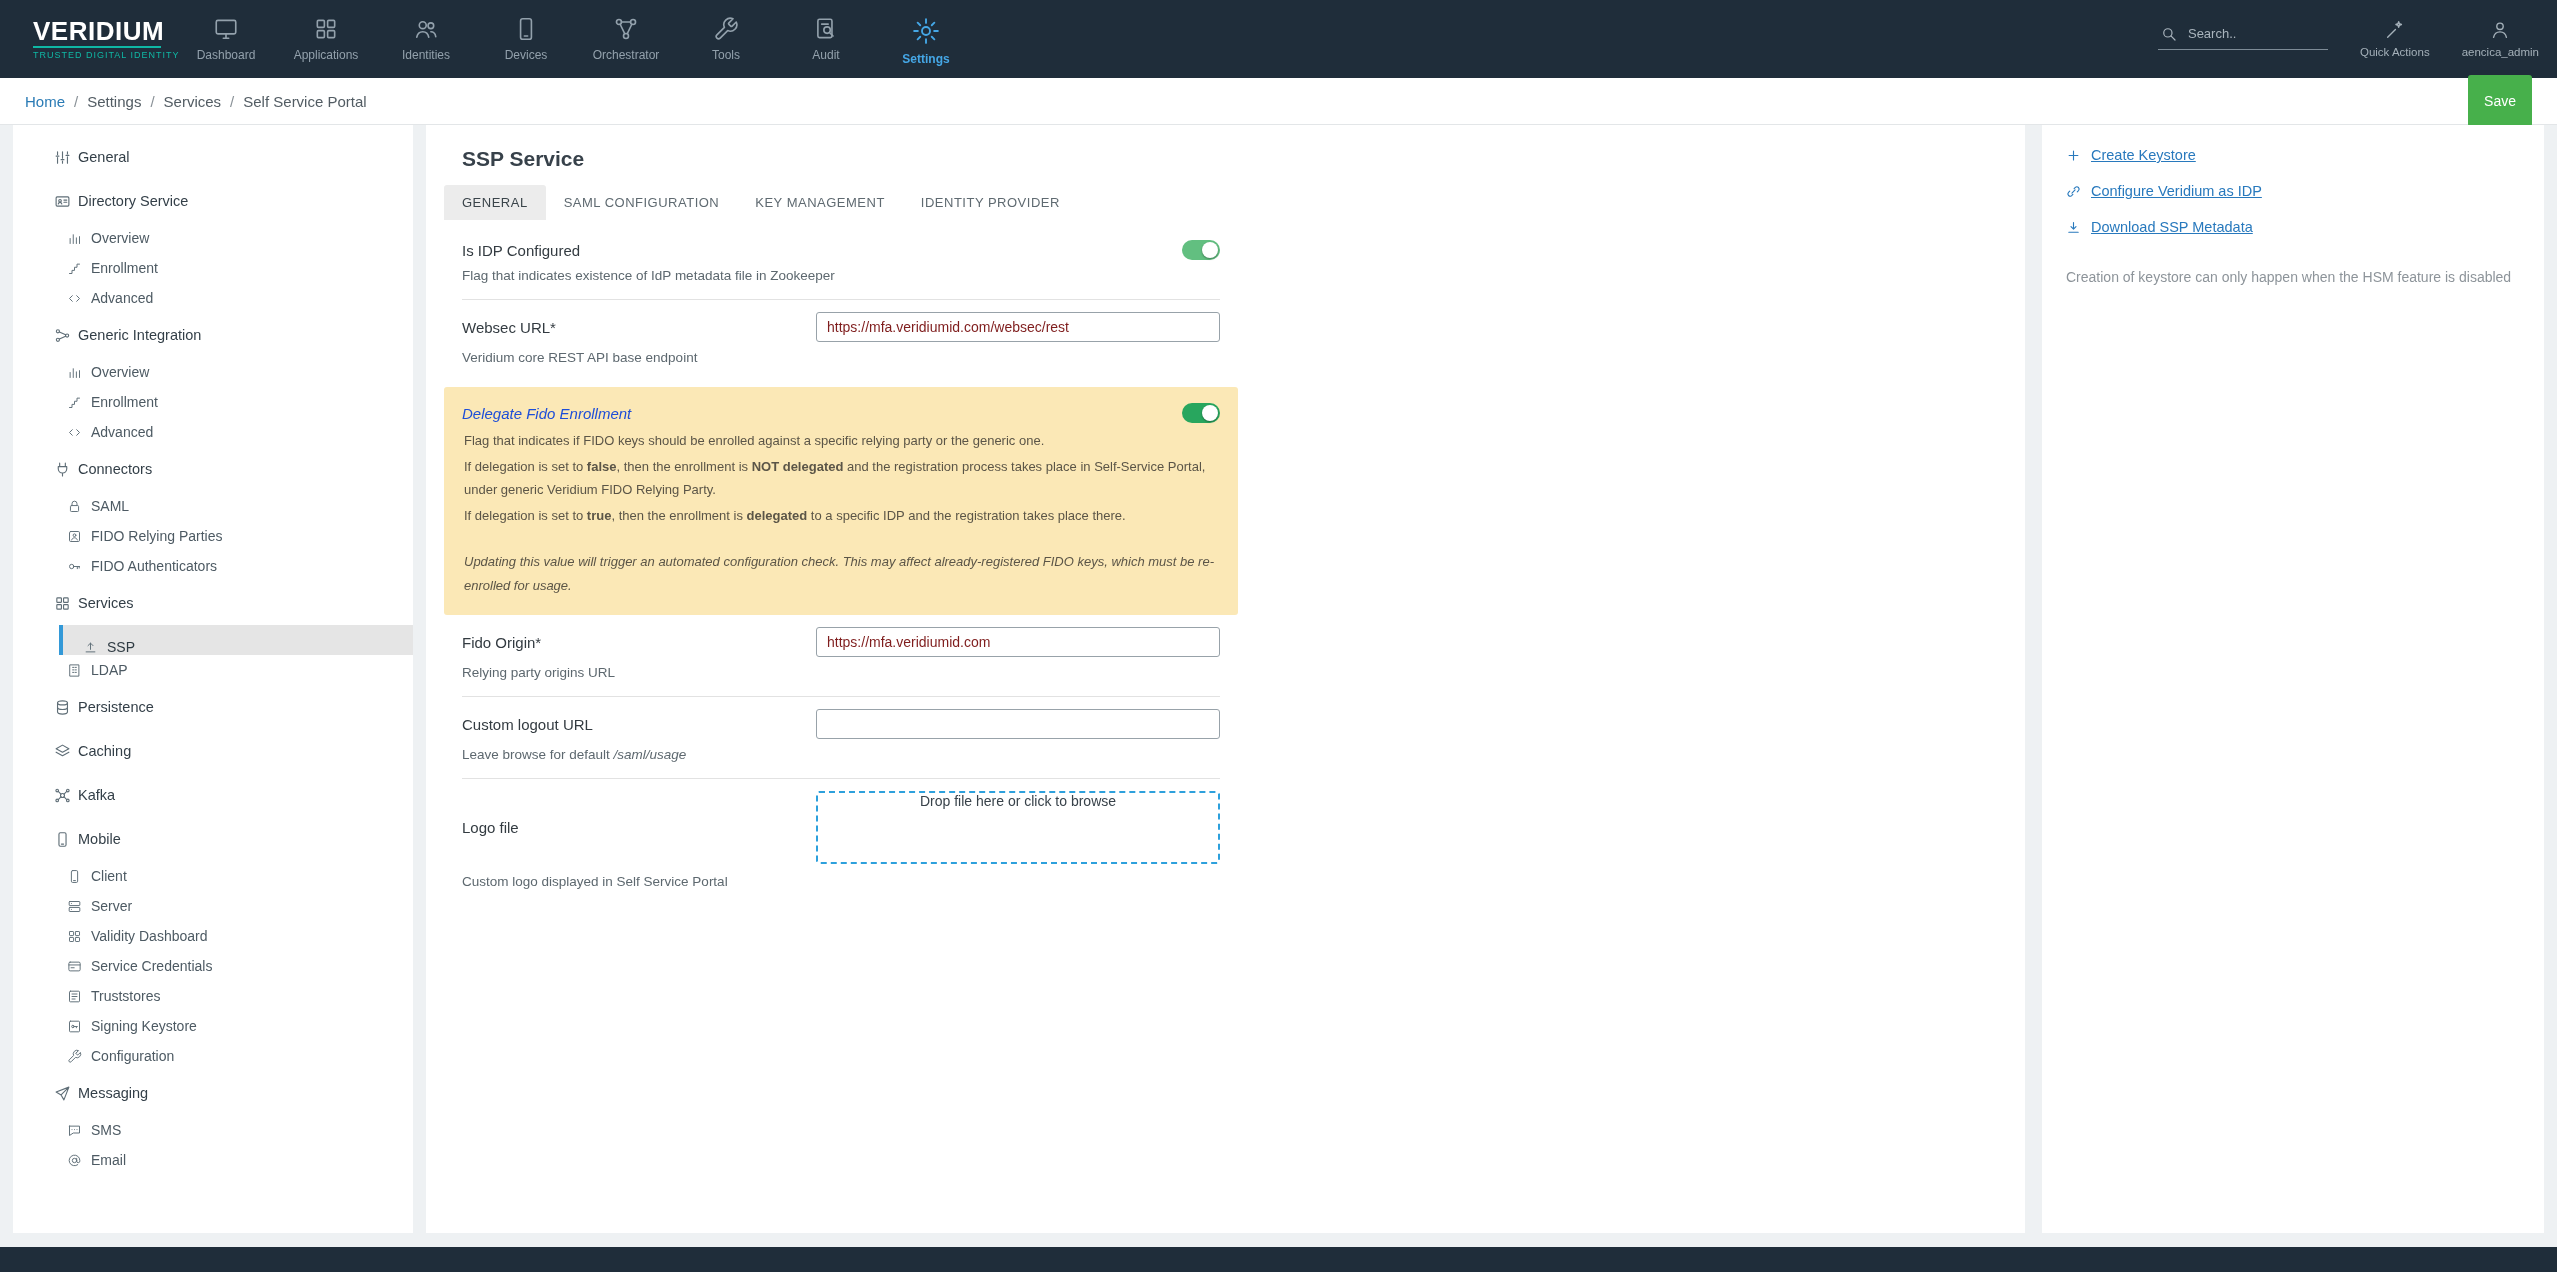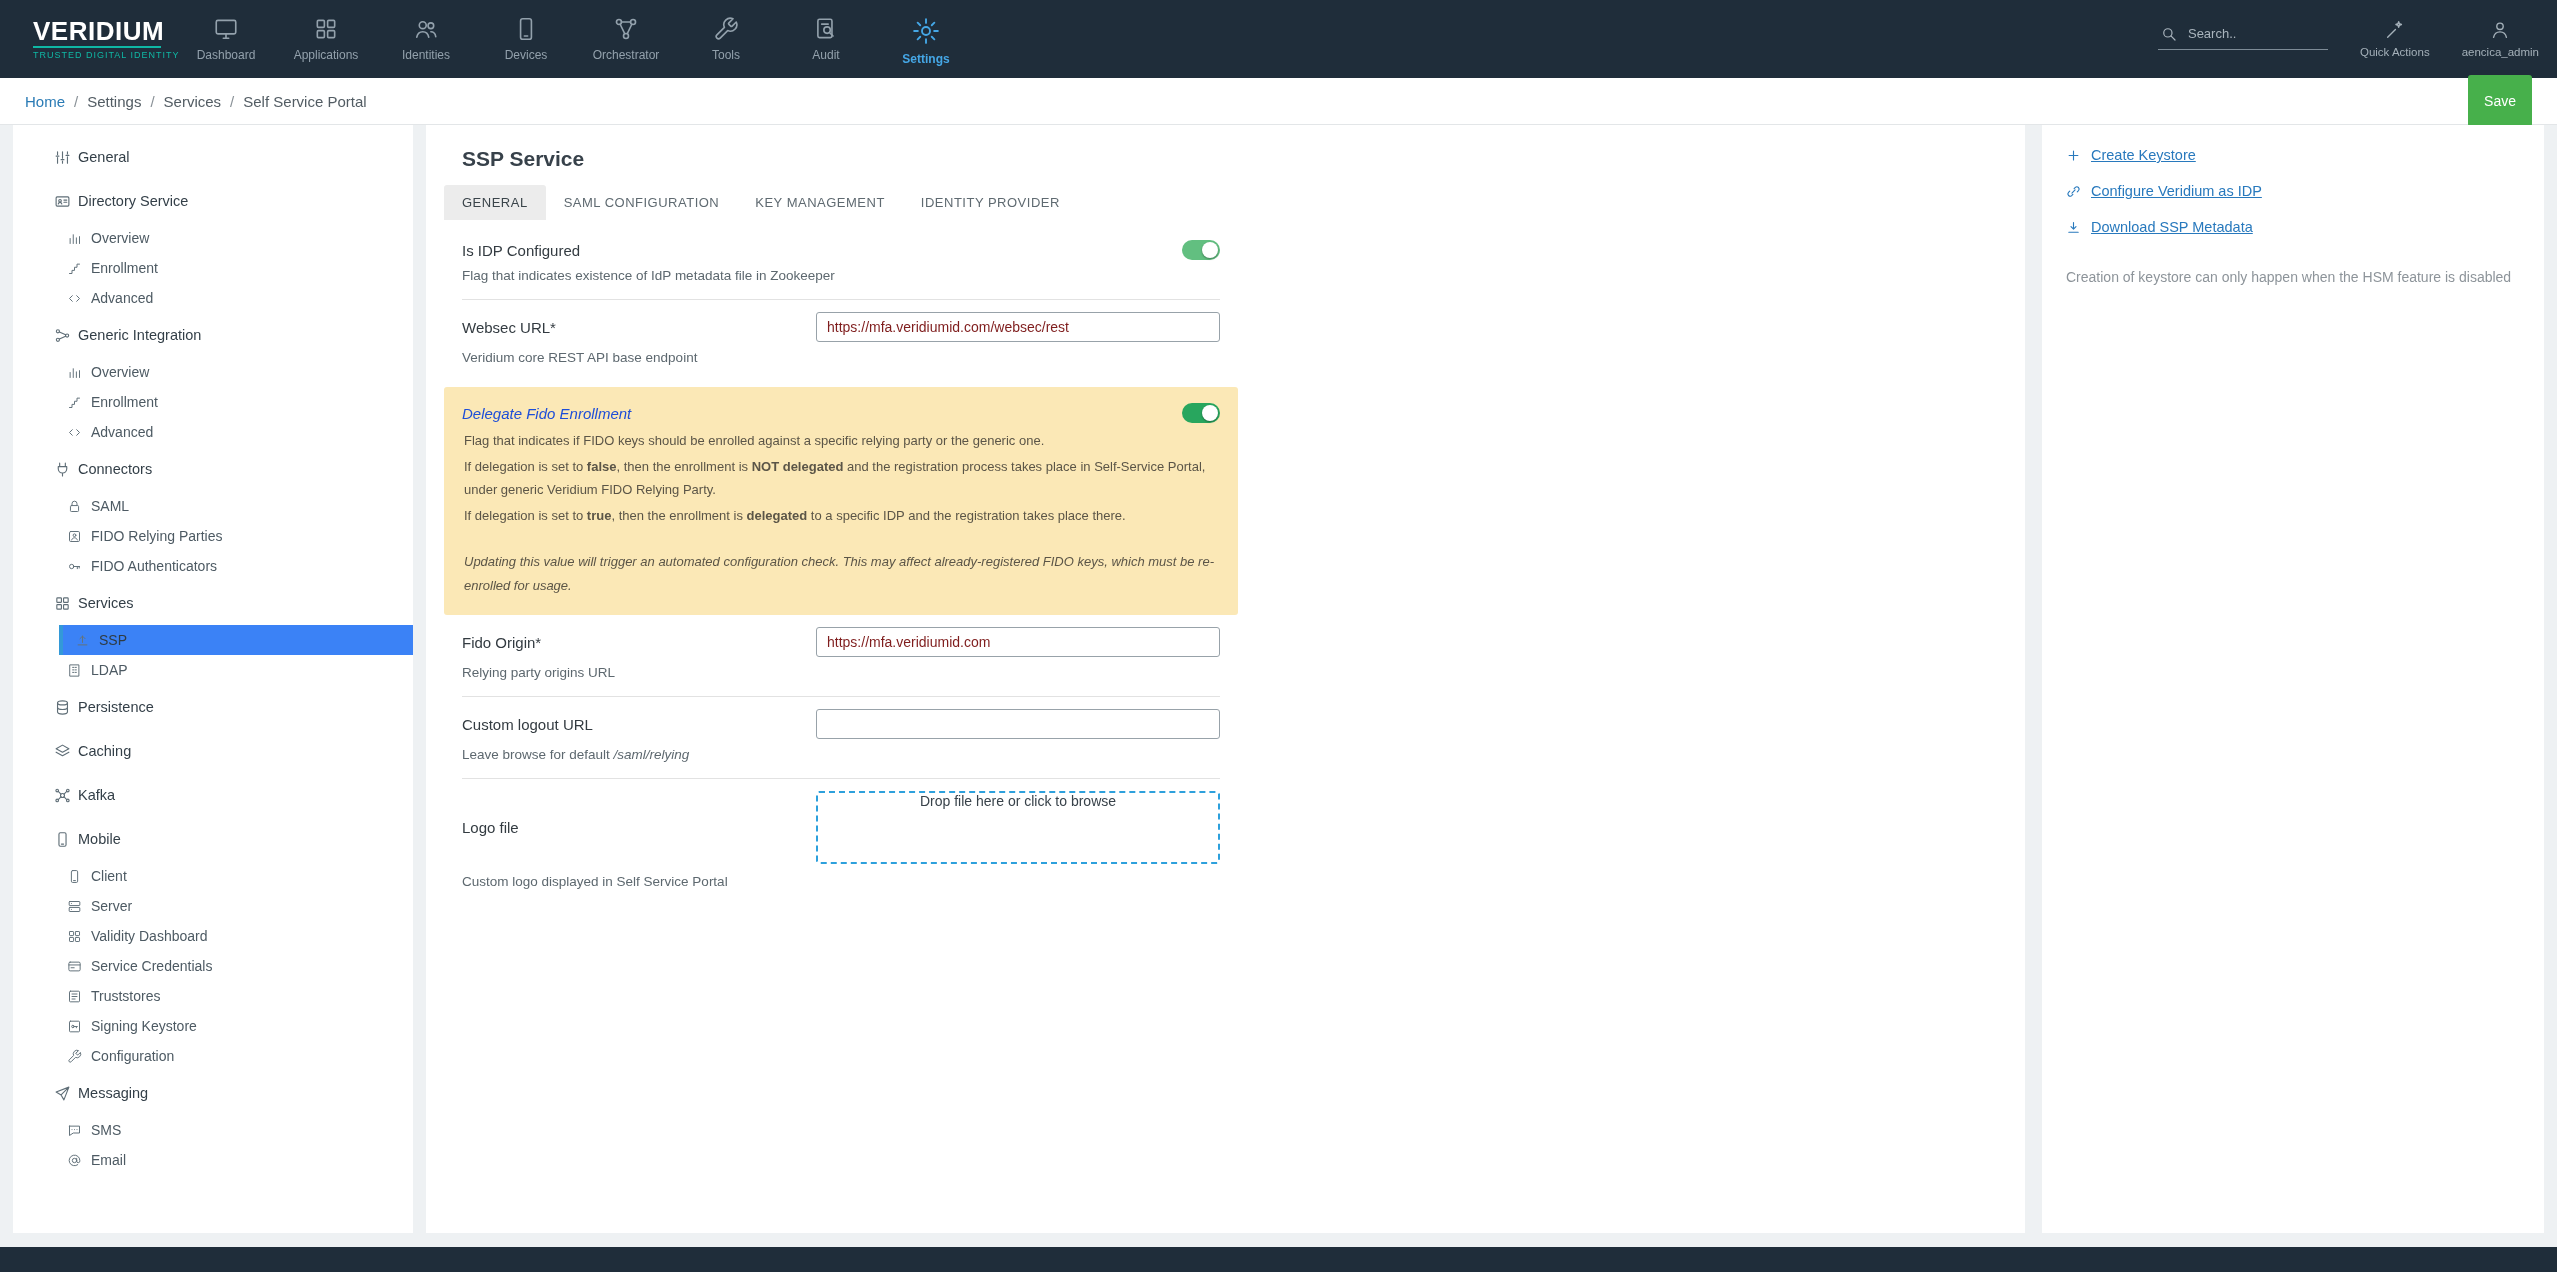--- a/index.html
+++ b/index.html
@@ -45,21 +45,21 @@
   .sidebar { width:400px; flex:none; background:#fff; height:1108px; margin-right:13px; padding-top:10px; overflow:hidden; }
   .card { width:1599px; flex:none; background:#fff; height:1108px; margin-right:17px; padding:22px 0 0 36px; }
   .rightpanel { flex:1; background:#fff; height:1108px; padding:22px 24px; }
 
   
   .side-item { display:flex; align-items:center; cursor:pointer; }
   .side-item.top { height:44px; padding-left:41px; gap:7px; color:#333f48; font-size:14.5px; }
   .side-item.top .ic { color:#5f6e77; } .side-item.top .ic svg { width:17px; height:17px; stroke-width:1.6; }
   .side-item.sub { height:30px; padding-left:54px; gap:9px; color:#4d5a63; font-size:14px; }
   .side-item.sub .ic { color:#64737c; } .side-item.sub .ic svg { width:15px; height:15px; stroke-width:1.6; }
-  .side-item.sub.selected { margin-left:46px; padding-left:12px; border-left:4px solid var(--selected-bar,#3399d8); background:#3b82f6; color:#2f3b43; }
+  .side-item.sub.selected { margin-left:46px; padding-left:20px; border-left:4px solid var(--selected-bar,#3399d8); background:#e5e5e5; color:#2f3b43;align-items:flex-end; }
 
   
   .card-title { margin:0 0 14px 0; font-size:21px; font-weight:bold; color:#37414a; }
   .tabs { display:flex; margin-left:-18px; }
   .tab { font-size:13px; letter-spacing:.5px; color:#5f6a71; padding:10px 18px; cursor:pointer; border-radius:3px 3px 0 0; }
   .tab.active { background:#ececec; color:#3a444a; }
   .form { width:758px; margin-top:20px; }
   .frow { display:flex; align-items:center; }
   .flabel { font-size:15px; color:#333b41; }
   .fcontrol { margin-left:auto; width:404px; display:flex; }
@@ -557,21 +557,21 @@
       <div class="fdesc">Relying party origins URL</div>
 
       <div class="divider"></div>
 
       <div class="frow">
         <div class="flabel">Custom logout URL</div>
         <div class="fcontrol">
           <input class="finput" value="" style="">
         </div>
       </div>
-      <div class="fdesc"><span>Leave browse for default </span><i>/saml/relying</i></div>
+      <div class="fdesc"><span>Leave browse for default </span><i>/saml/usage</i></div>
 
       <div class="divider"></div>
 
       <div class="frow">
         <div class="flabel">Logo file</div>
         <div class="fcontrol">
           <div class="dropzone">
             <span>Drop file here or click to browse</span>
           </div>
         </div>

